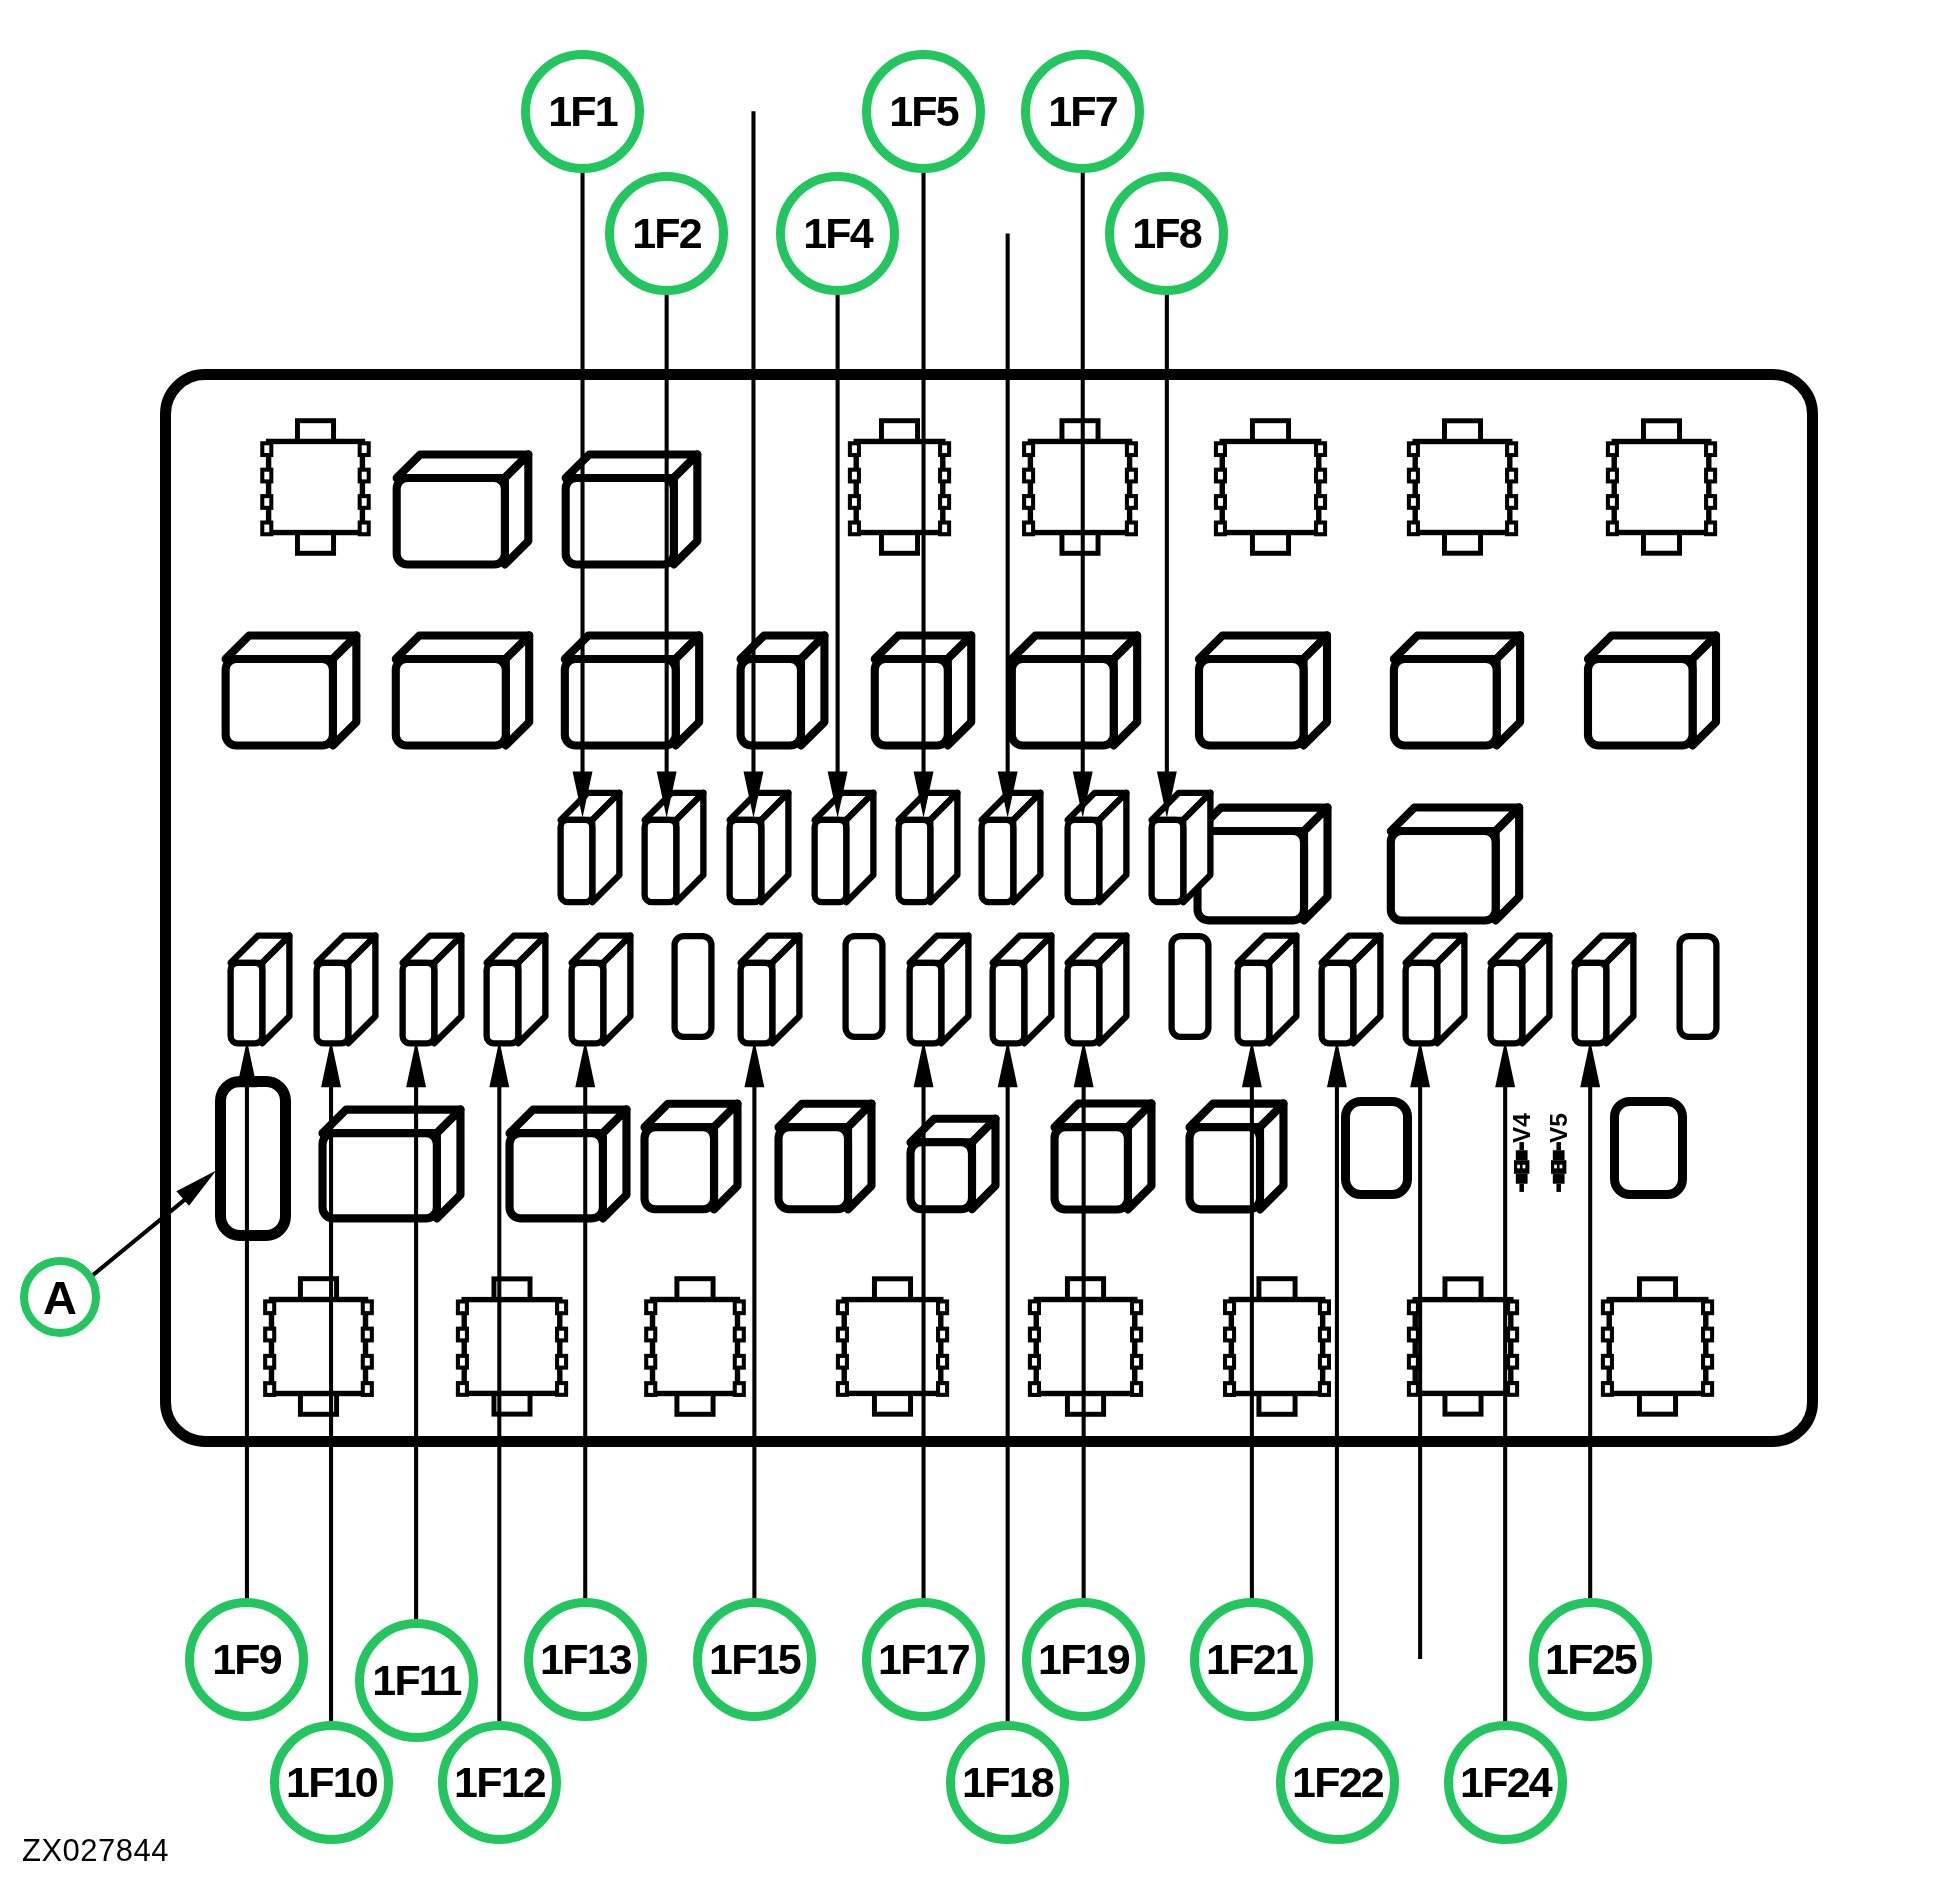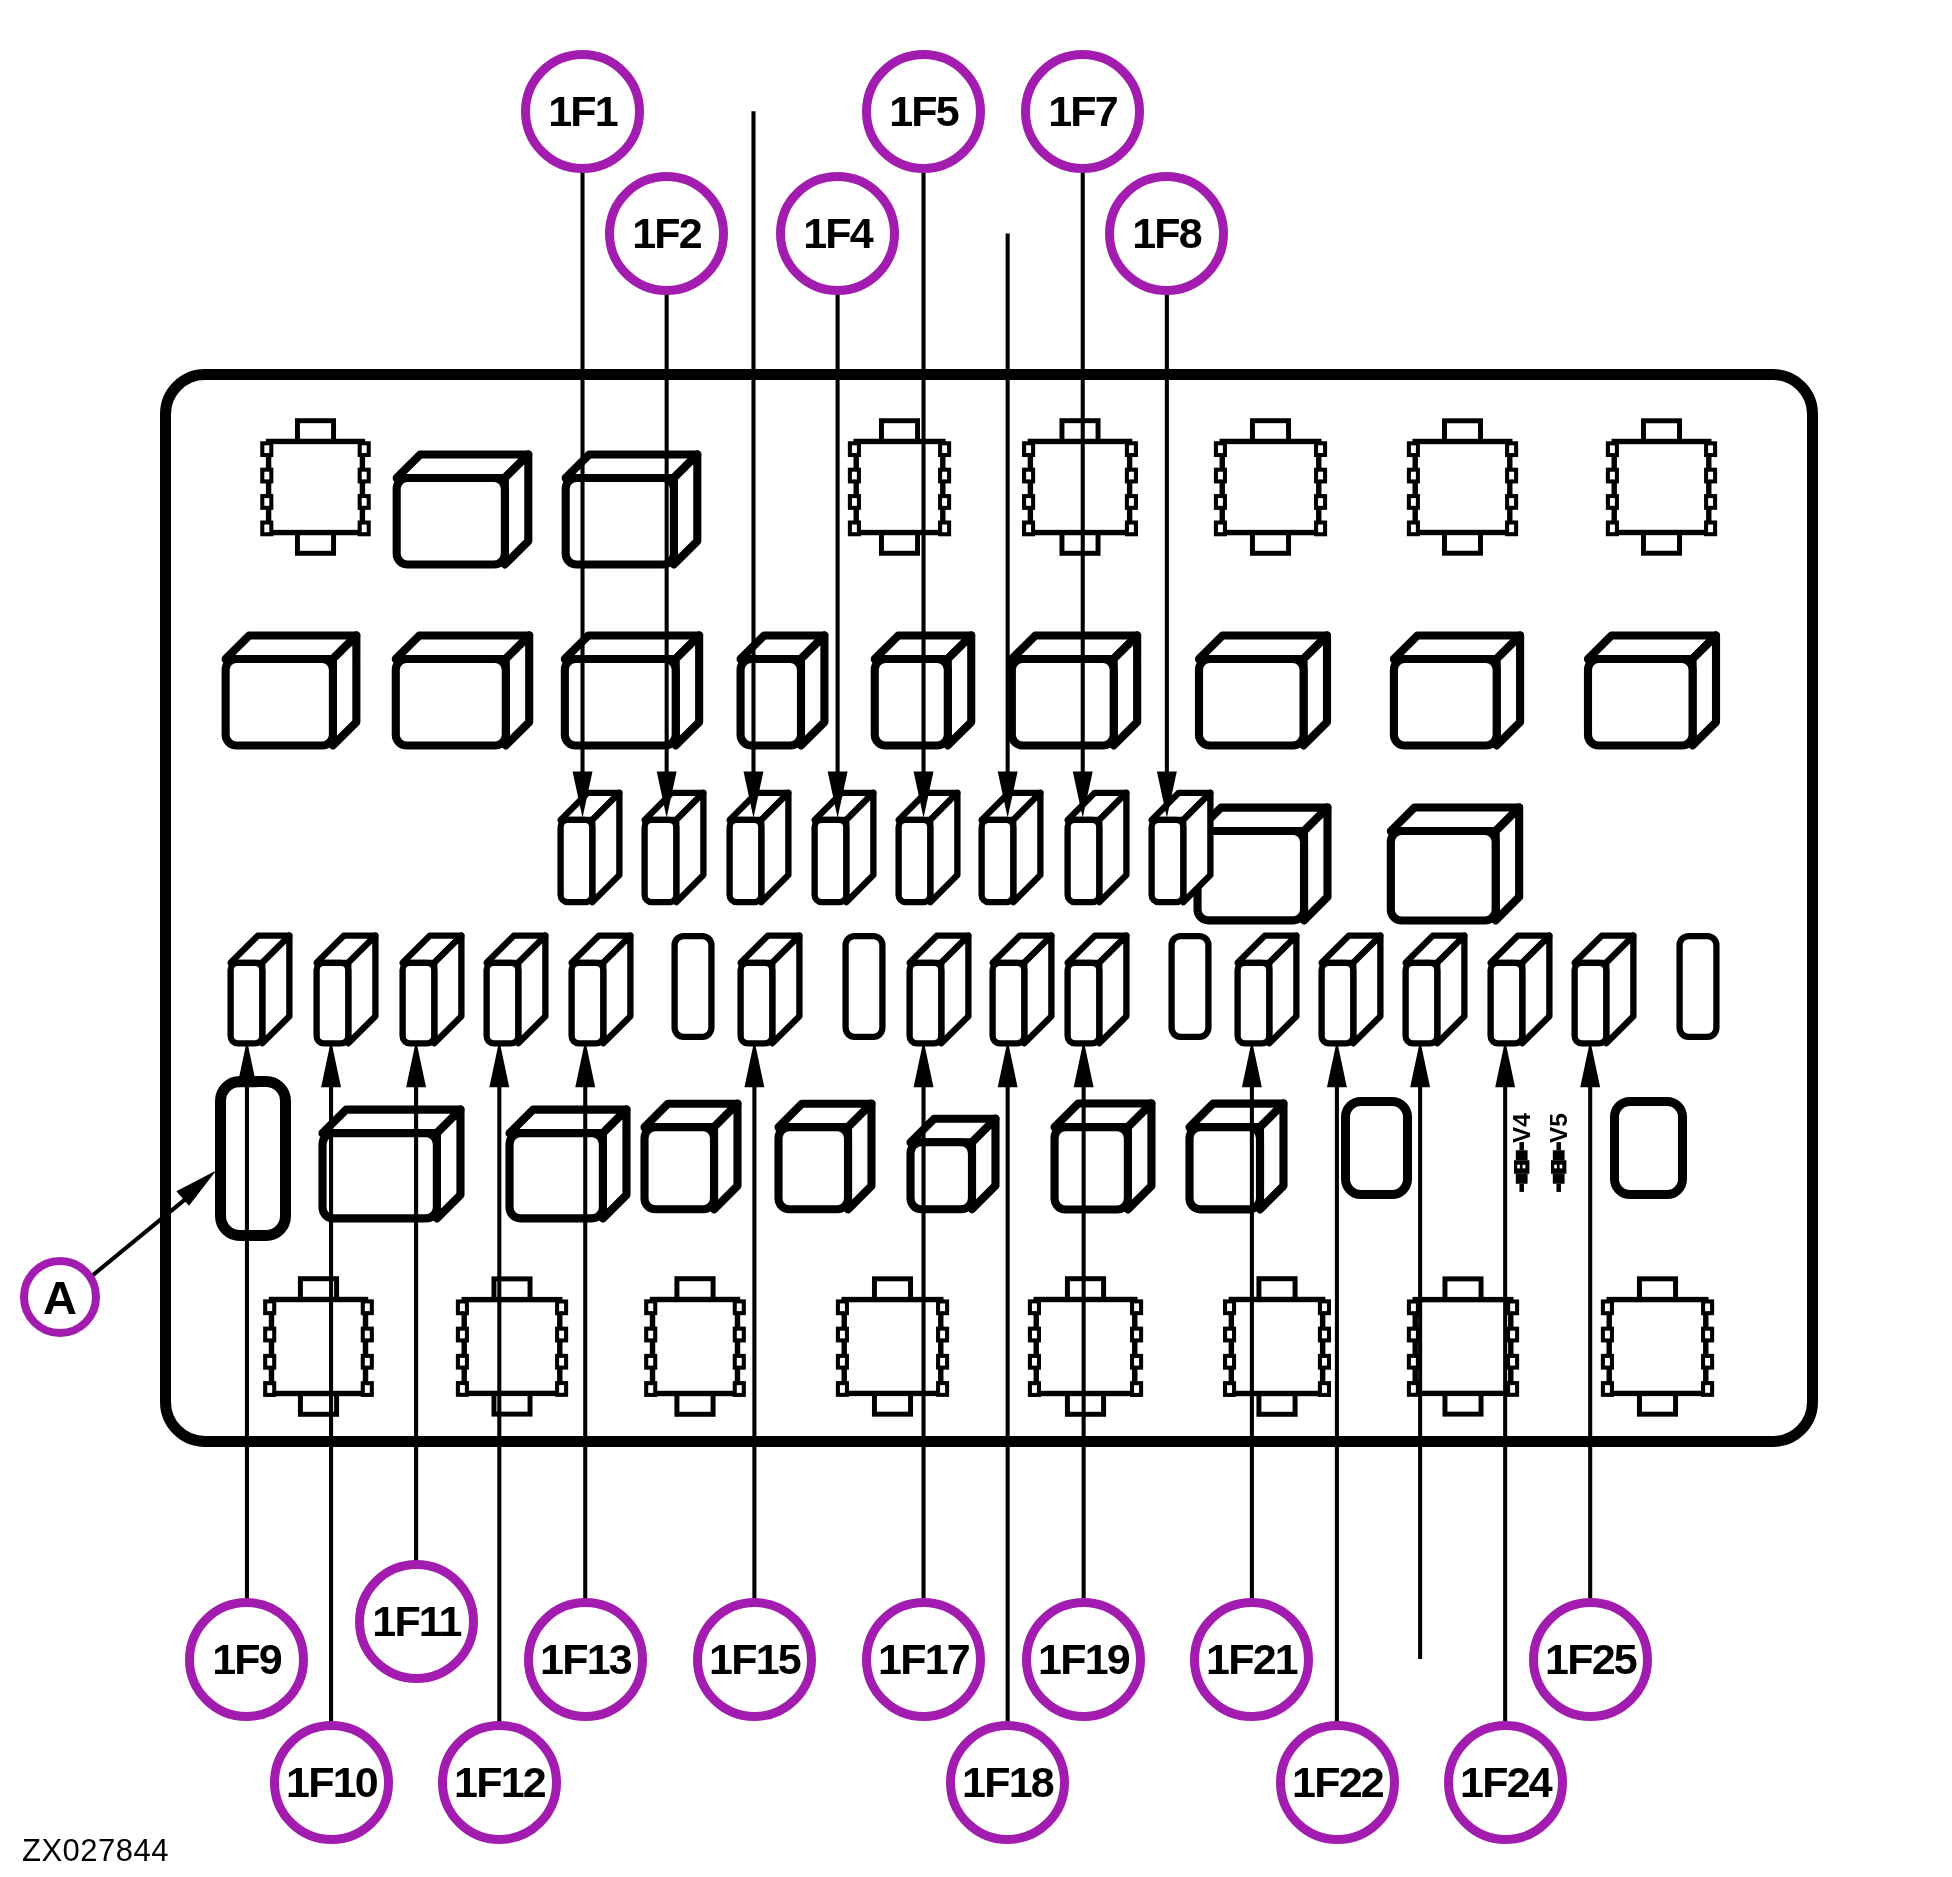--- a/index.html
+++ b/index.html
@@ -6,21 +6,21 @@
   html,body{margin:0;padding:0;background:#fff}
   .stage{position:relative;width:1952px;height:1877px;background:#fff;
          font-family:"Liberation Sans",sans-serif;color:#000;overflow:hidden}
   .box{position:absolute;left:160px;top:369px;width:1658px;height:1078px;
        border:11.8px solid #000;border-radius:45px;background:#fff;box-sizing:border-box}
   #components,#callouts{position:absolute;left:0;top:0;width:100%;height:100%}
   svg.comp{position:absolute;overflow:visible}
   #lines{position:absolute;left:0;top:0}
   .pill{position:absolute;background:#fff;border:11.8px solid #000;border-radius:25px;box-sizing:border-box}
   .pill.thin{border-width:9px;border-radius:20px}
-  .callout{position:absolute;background:#fff;border:9px solid #a21caf;border-radius:50%;
+  .callout{position:absolute;background:#fff;border:9px solid #22c55e;border-radius:50%;
            display:flex;align-items:center;justify-content:center;
            font-weight:bold;font-size:43px;letter-spacing:-1.8px;box-sizing:border-box}
   .callout.panel{border-width:8.1px;font-size:47px;letter-spacing:0}
   .vlabel{position:absolute;font-size:24.4px;font-weight:bold;white-space:nowrap;
           transform:translate(-50%,-50%) rotate(-90deg)}
   .figid{position:absolute;left:22px;top:1833px;font-weight:normal;font-size:31px;letter-spacing:0.5px}
 </style>
 </head>
 <body>
 
@@ -552,21 +552,21 @@
 
   <div id="callouts">
       <div class="callout" style="left:521px;top:50px;width:123px;height:123px">1F1</div>
       <div class="callout" style="left:605px;top:172px;width:123px;height:123px">1F2</div>
       <div class="callout" style="left:776px;top:172px;width:123px;height:123px">1F4</div>
       <div class="callout" style="left:862px;top:50px;width:123px;height:123px">1F5</div>
       <div class="callout" style="left:1021px;top:50px;width:123px;height:123px">1F7</div>
       <div class="callout" style="left:1105px;top:172px;width:123px;height:123px">1F8</div>
       <div class="callout" style="left:185px;top:1598px;width:123px;height:123px">1F9</div>
       <div class="callout" style="left:270px;top:1721px;width:123px;height:123px">1F10</div>
-      <div class="callout" style="left:355px;top:1560px;width:123px;height:123px">1F11</div>
+      <div class="callout" style="left:355px;top:1619px;width:123px;height:123px">1F11</div>
       <div class="callout" style="left:438px;top:1721px;width:123px;height:123px">1F12</div>
       <div class="callout" style="left:524px;top:1598px;width:123px;height:123px">1F13</div>
       <div class="callout" style="left:693px;top:1598px;width:123px;height:123px">1F15</div>
       <div class="callout" style="left:862px;top:1598px;width:123px;height:123px">1F17</div>
       <div class="callout" style="left:946px;top:1721px;width:123px;height:123px">1F18</div>
       <div class="callout" style="left:1022px;top:1598px;width:123px;height:123px">1F19</div>
       <div class="callout" style="left:1190px;top:1598px;width:123px;height:123px">1F21</div>
       <div class="callout" style="left:1276px;top:1721px;width:123px;height:123px">1F22</div>
       <div class="callout" style="left:1444px;top:1721px;width:123px;height:123px">1F24</div>
       <div class="callout" style="left:1529px;top:1598px;width:123px;height:123px">1F25</div>

